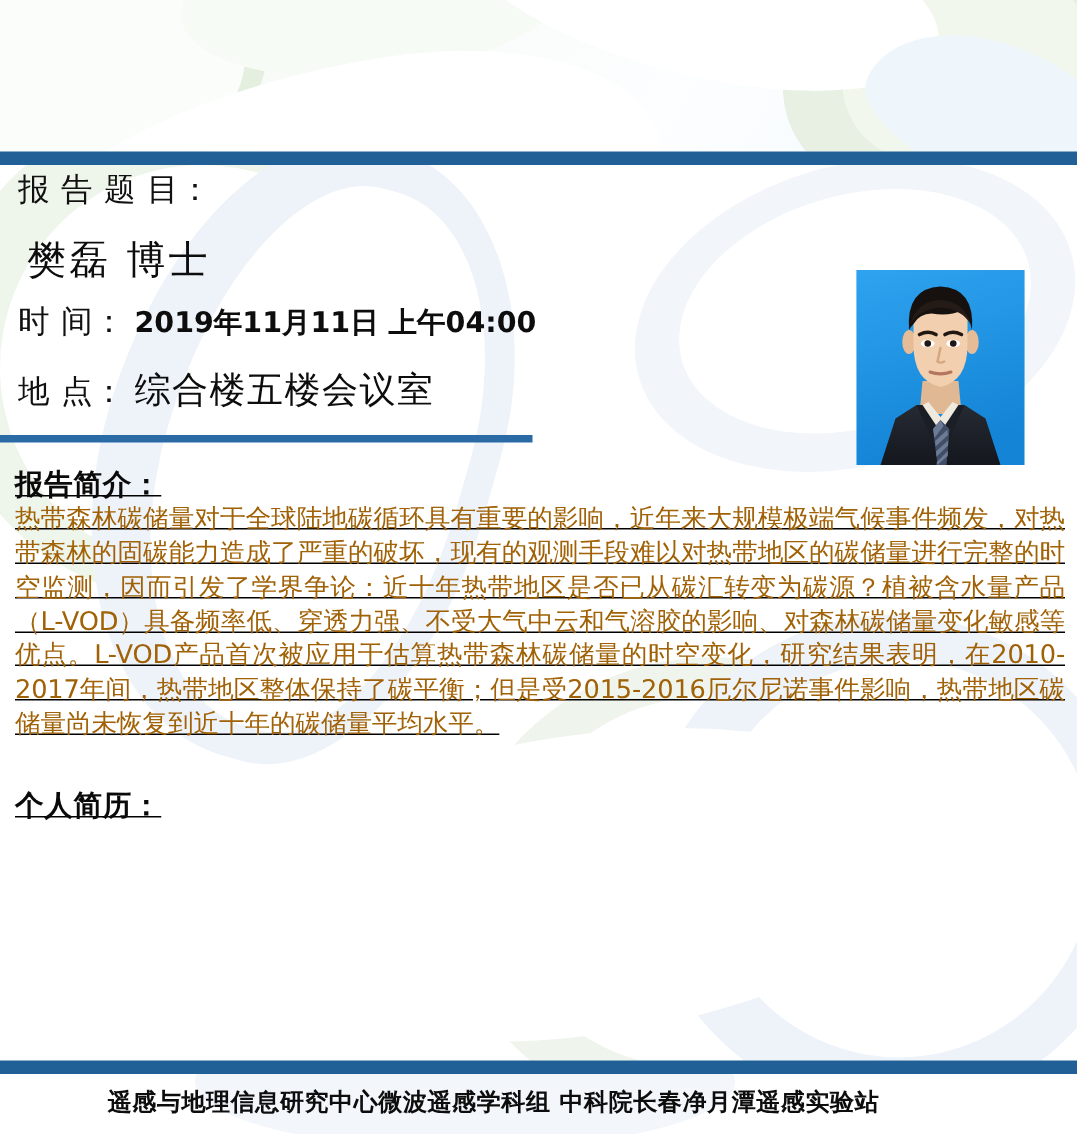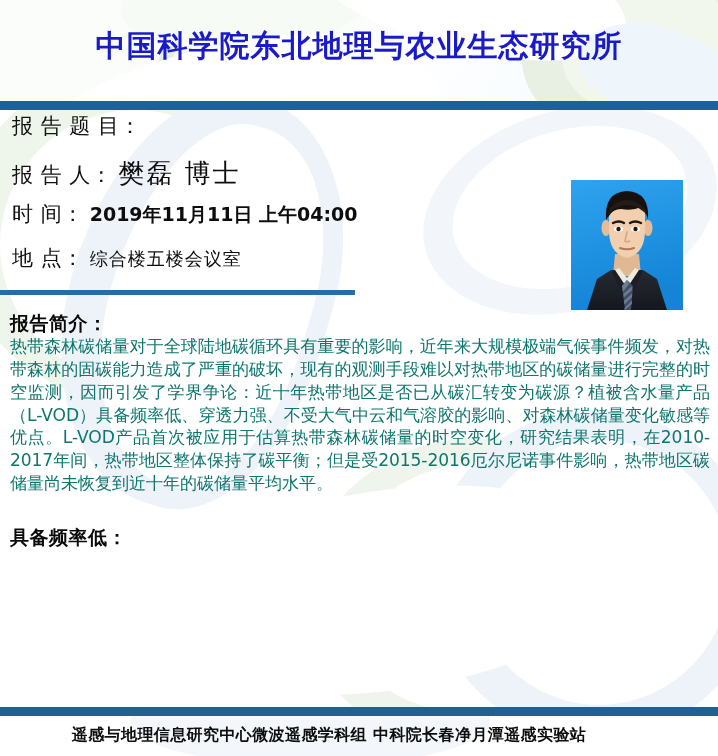--- a/index.html
+++ b/index.html
@@ -252,59 +252,60 @@
   }
   .info-value.serif-name {
     font-family: "DejaVu Serif", serif;
     font-weight: 400;
     font-size: 26px;
     letter-spacing: 2px;
   }
   .info-value.place {
     font-family: Liberation Sans, sans-serif;
     font-weight: 400;
-    font-size: 18px;
+    font-size: 24px;
     letter-spacing: 1px;
   }
 
   
   .photo {
     position: absolute;
     left: 571px; top: 180px;
     width: 112px; height: 130px;
     z-index: 6;
     overflow: hidden;
     background: #2196e8;
   }
   .photo svg { display: block; }
 
   
   .section {
     position: absolute;
     left: 10px;
     width: 700px;
     z-index: 5;
+    text-decoration: underline;
   }
   .sec-abstract { top: 312px; }
   .sec-bio { top: 526px; }
 
   .sec-heading {
     font-family: "DejaVu Sans", sans-serif;
     font-size: 19px;
     font-weight: 700;
     color: #0a0a0a;
     letter-spacing: 0.5px;
     margin: 0 0 1px 0;
     line-height: 1.18;
   }
   .sec-text {
     font-family: "DejaVu Sans", sans-serif;
     font-size: 17.1px;
     line-height: 1.33;
-    color: #0f766e;
+    color: #a16207;
     text-align: justify;
     text-justify: inter-character;
     margin: 0;
     letter-spacing: -0.1px;
   }
   .sec-bio .sec-text { line-height: 1.345; }
 
   
   .footer {
     position: absolute;
@@ -341,21 +342,20 @@
 
   <div class="header">
     <div class="hdr-shape hdr-arc-a"></div>
     <div class="hdr-shape hdr-arc-b"></div>
     <div class="hdr-shape hdr-oval-r"></div>
     <div class="hdr-shape hdr-oval-r2"></div>
     <div class="hdr-shape hdr-sw-4"></div>
     <div class="hdr-shape hdr-sw-2"></div>
     <div class="hdr-shape hdr-sw-1"></div>
     <div class="hdr-shape hdr-sw-3"></div>
-    <div class="org-title">中国科学院东北地理与农业生态研究所</div>
   </div>
 
   <div class="rule-top"></div>
 
   <div class="body-bg">
     <div class="wm wm-g1"></div>
     <div class="wm wm-g1b"></div>
     <div class="wm wm-b1"></div>
     <div class="wm wm-b1b"></div>
     <div class="wm wm-b3"></div>
@@ -367,21 +367,20 @@
     <div class="wm wm-white-1"></div>
   </div>
 
   <div class="info">
 
     <div class="info-row">
       <span class="info-label">报 告 题 目：</span>
     </div>
 
     <div class="info-row">
-      <span class="info-label">报  告  人：</span>
       <span class="info-value serif-name">樊磊 博士</span>
     </div>
 
     <div class="info-row">
       <span class="info-label">时    间：</span>
       <span class="info-value">2019年11月11日 上午04:00</span>
     </div>
 
     <div class="info-row">
       <span class="info-label">地    点：</span>
@@ -442,21 +441,21 @@
   </div>
 
   <div class="rule-mid"></div>
 
   <div class="section sec-abstract">
     <div class="sec-heading">报告简介：</div>
     <div class="sec-text">热带森林碳储量对于全球陆地碳循环具有重要的影响，近年来大规模极端气候事件频发，对热带森林的固碳能力造成了严重的破坏，现有的观测手段难以对热带地区的碳储量进行完整的时空监测，因而引发了学界争论：近十年热带地区是否已从碳汇转变为碳源？植被含水量产品（L-VOD）具备频率低、穿透力强、不受大气中云和气溶胶的影响、对森林碳储量变化敏感等优点。L-VOD产品首次被应用于估算热带森林碳储量的时空变化，研究结果表明，在2010-2017年间，热带地区整体保持了碳平衡；但是受2015-2016厄尔尼诺事件影响，热带地区碳储量尚未恢复到近十年的碳储量平均水平。</div>
   </div>
 
   <div class="section sec-bio">
-    <div class="sec-heading">具备频率低：</div>
+    <div class="sec-heading">个人简历：</div>
   </div>
 
   <div class="rule-bottom"></div>
 
   <div class="footer">
     <div class="foot-wm"></div>
     <div class="footer-text">遥感与地理信息研究中心微波遥感学科组   中科院长春净月潭遥感实验站</div>
   </div>
 
 </div>

